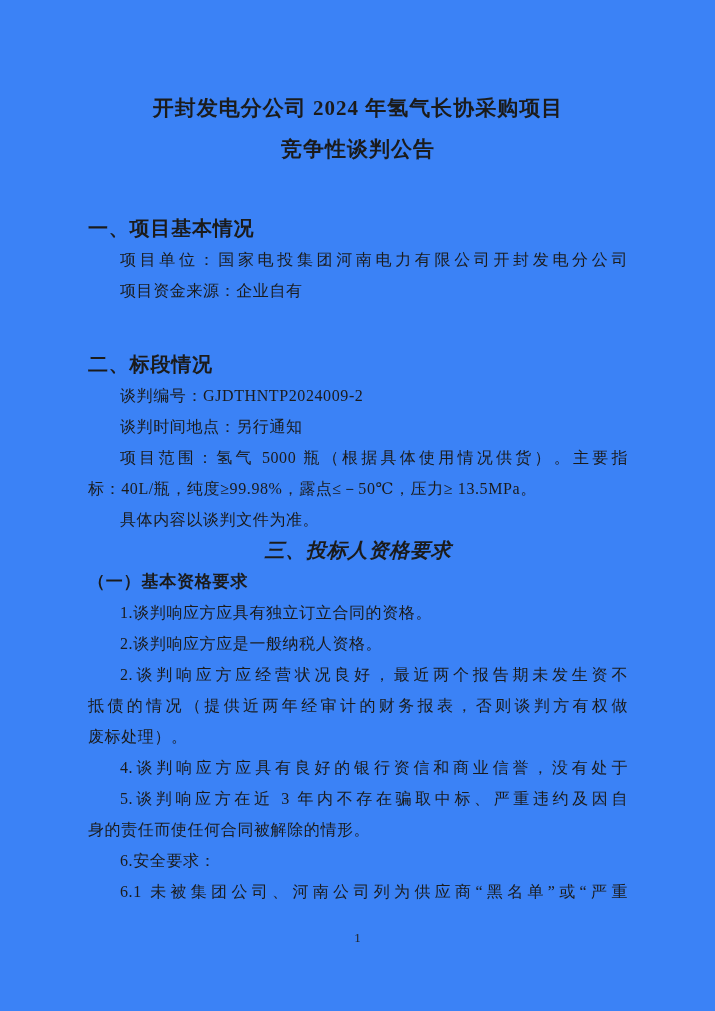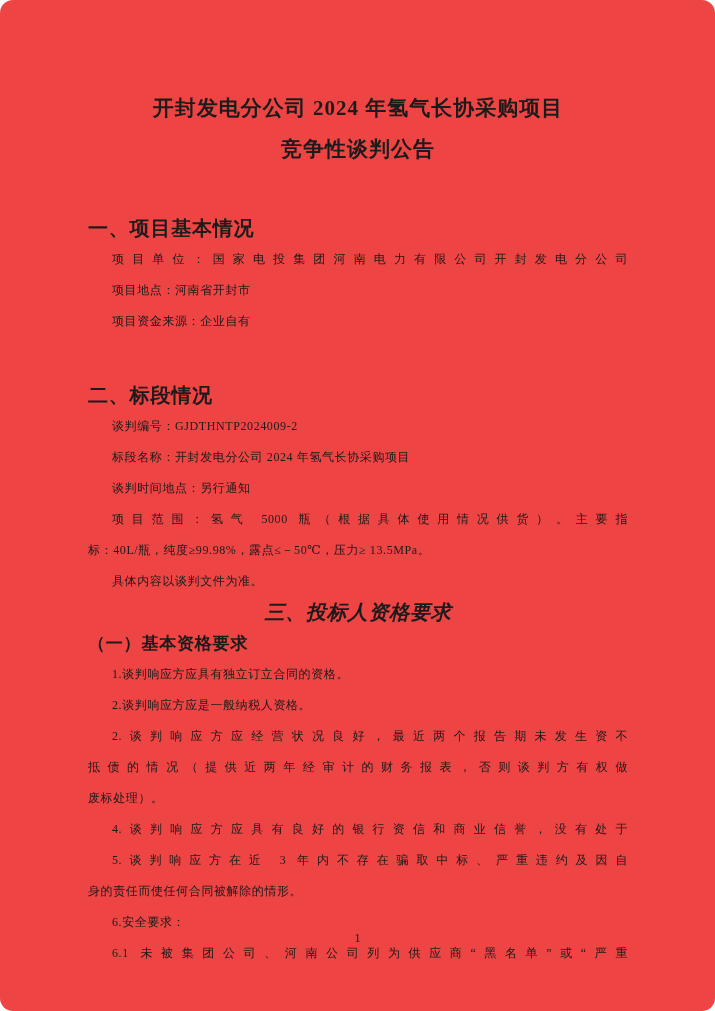--- a/index.html
+++ b/index.html
@@ -4,42 +4,41 @@
 <style>
   html, body {
     margin: 0;
     padding: 0;
     background: #ffffff;
   }
   .page {
     position: relative;
     width: 715px;
     height: 1011px;
-    background: #ef4444;
+    background: #3b82f6;
     color: #1b1b1b;
     font-family: "Liberation Serif", "DejaVu Serif", serif;
     overflow: hidden;
-    border-radius: 13px;
   }
   .content {
     position: absolute;
     left: 88px;
     top: 88px;
     width: 540px;
   }
   .doc-title {
     text-align: center;
     font-weight: bold;
     font-size: 21px;
     line-height: 41px;
     letter-spacing: 1px;
   }
   .doc-body { margin-top: 6px; }
   .line {
-    font-size: 12px;
+    font-size: 16px;
     line-height: 31px;
     letter-spacing: 0.6px;
     white-space: normal;
   }
   .line.h1 {
     font-weight: bold;
     font-size: 20px;
     letter-spacing: 0.8px;
     margin-top: 43px;
   }
@@ -73,25 +72,23 @@
 </head>
 <body>
 
 <div class="page">
   <div class="content">
     <div class="doc-title">开封发电分公司 2024 年氢气长协采购项目</div>
     <div class="doc-title">竞争性谈判公告</div>
     <div class="doc-body">
         <div class="line h1">一、项目基本情况</div>
         <div class="line body indent fill">项目单位：国家电投集团河南电力有限公司开封发电分公司</div>
-        <div class="line body indent">项目地点：河南省开封市</div>
         <div class="line body indent">项目资金来源：企业自有</div>
         <div class="line h1">二、标段情况</div>
         <div class="line body indent">谈判编号：GJDTHNTP2024009-2</div>
-        <div class="line body indent">标段名称：开封发电分公司 2024 年氢气长协采购项目</div>
         <div class="line body indent">谈判时间地点：另行通知</div>
         <div class="line body indent fill">项目范围：氢气 5000 瓶（根据具体使用情况供货）。主要指</div>
         <div class="line body">标：40L/瓶，纯度≥99.98%，露点≤－50℃，压力≥ 13.5MPa。</div>
         <div class="line body indent">具体内容以谈判文件为准。</div>
         <div class="line h1i">三、投标人资格要求</div>
         <div class="line h2">（一）基本资格要求</div>
         <div class="line body indent">1.谈判响应方应具有独立订立合同的资格。</div>
         <div class="line body indent">2.谈判响应方应是一般纳税人资格。</div>
         <div class="line body indent fill">2.谈判响应方应经营状况良好，最近两个报告期未发生资不</div>
         <div class="line body fill">抵债的情况（提供近两年经审计的财务报表，否则谈判方有权做</div>

